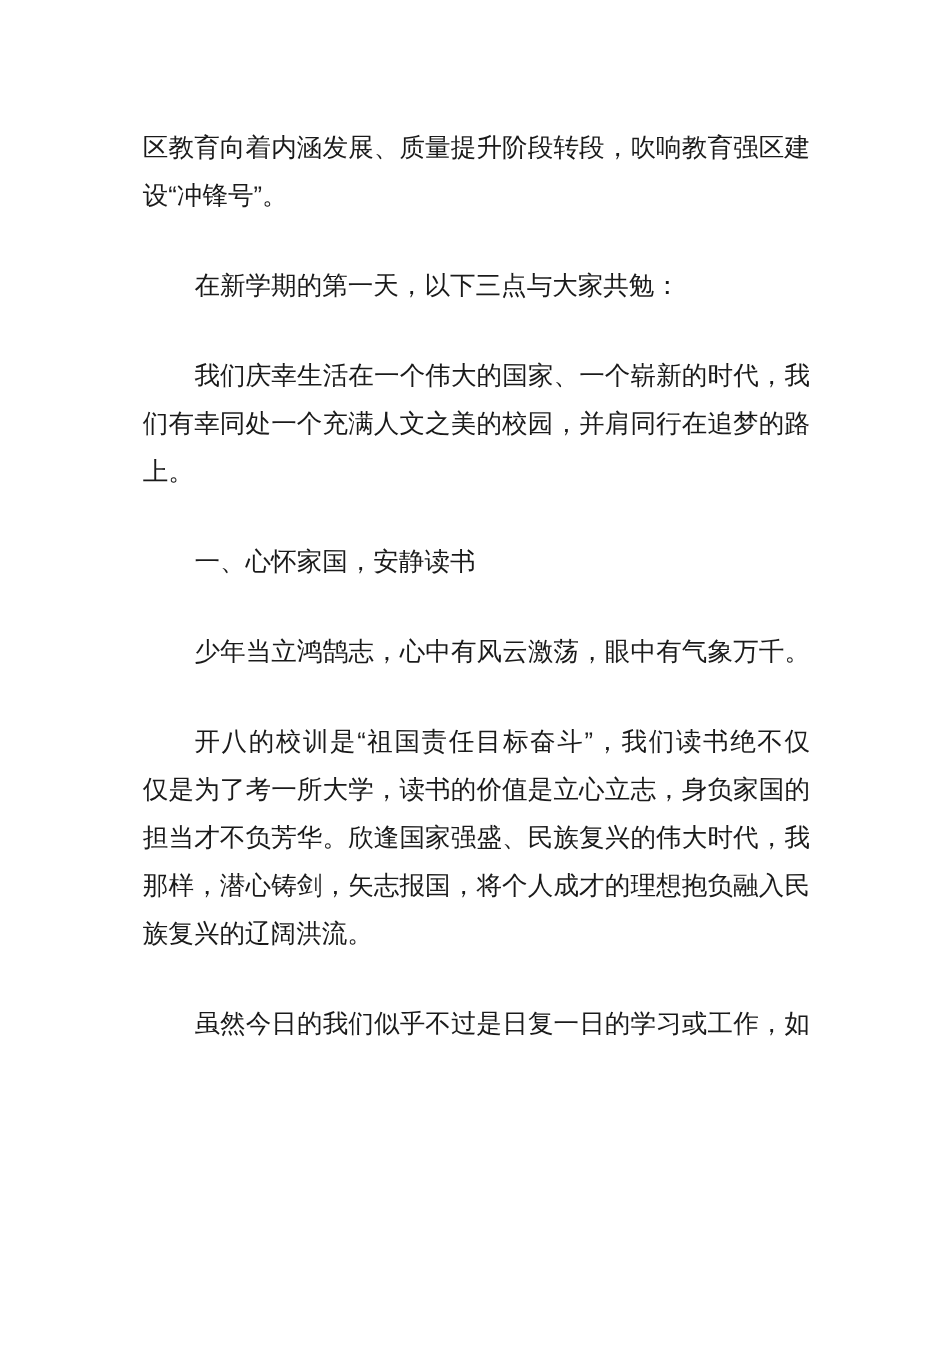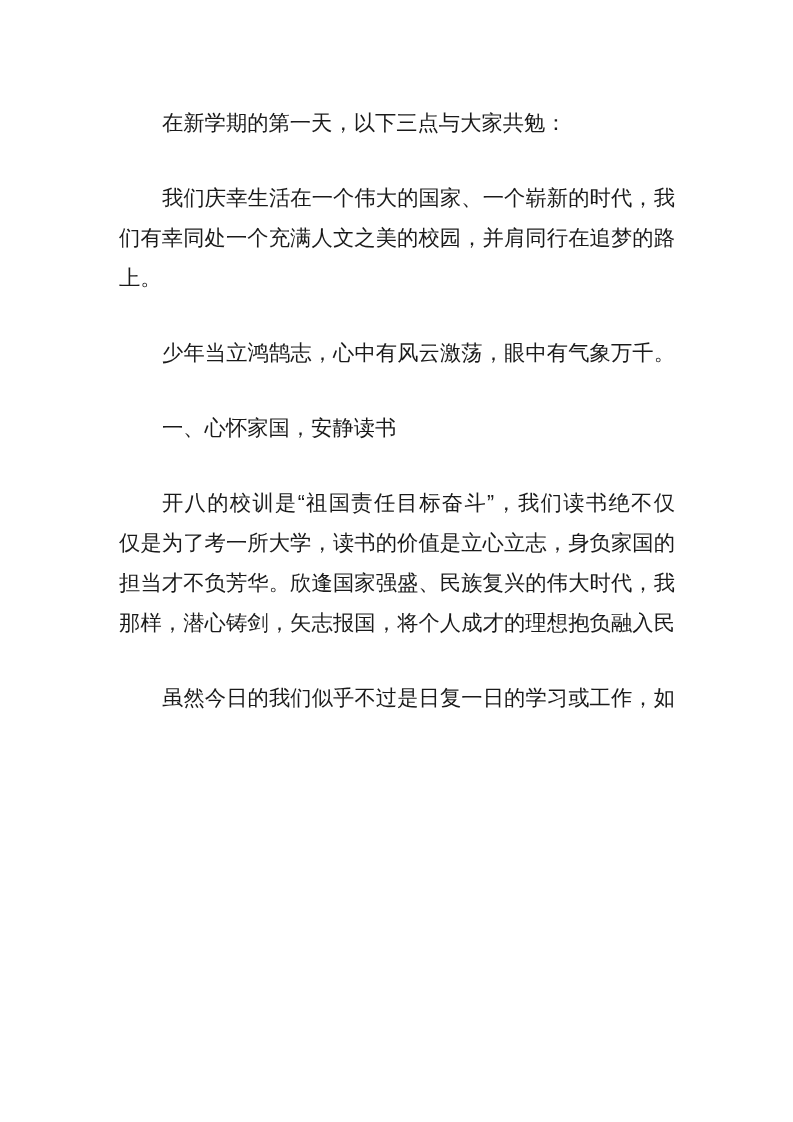--- a/index.html
+++ b/index.html
@@ -45,36 +45,41 @@
   .line.indent {
     padding-left: 43px;
   }
 </style>
 </head>
 <body>
 
 <div class="page" style="background: rgb(255, 255, 255);">
   <div class="doc-body" style="color: rgb(26, 26, 26);">
       <div class="para">
+        <div class="line fill">区教育向着内涵发展、质量提升阶段转段，吹响教育强区建</div>
+        <div class="line">设“冲锋号”。</div>
+      </div>
+      <div class="para">
         <div class="line indent">在新学期的第一天，以下三点与大家共勉：</div>
       </div>
       <div class="para">
         <div class="line fill indent">我们庆幸生活在一个伟大的国家、一个崭新的时代，我</div>
         <div class="line fill">们有幸同处一个充满人文之美的校园，并肩同行在追梦的路</div>
         <div class="line">上。</div>
       </div>
       <div class="para">
-        <div class="line fill indent">少年当立鸿鹄志，心中有风云激荡，眼中有气象万千。</div>
+        <div class="line indent">一、心怀家国，安静读书</div>
       </div>
       <div class="para">
-        <div class="line indent">一、心怀家国，安静读书</div>
+        <div class="line fill indent">少年当立鸿鹄志，心中有风云激荡，眼中有气象万千。</div>
       </div>
       <div class="para">
         <div class="line fill indent">开八的校训是“祖国责任目标奋斗”，我们读书绝不仅</div>
         <div class="line fill">仅是为了考一所大学，读书的价值是立心立志，身负家国的</div>
         <div class="line fill">担当才不负芳华。欣逢国家强盛、民族复兴的伟大时代，我</div>
         <div class="line fill">那样，潜心铸剑，矢志报国，将个人成才的理想抱负融入民</div>
+        <div class="line">族复兴的辽阔洪流。</div>
       </div>
       <div class="para">
         <div class="line fill indent">虽然今日的我们似乎不过是日复一日的学习或工作，如</div>
       </div>
     </div>
 </div>
 
 </body></html>

